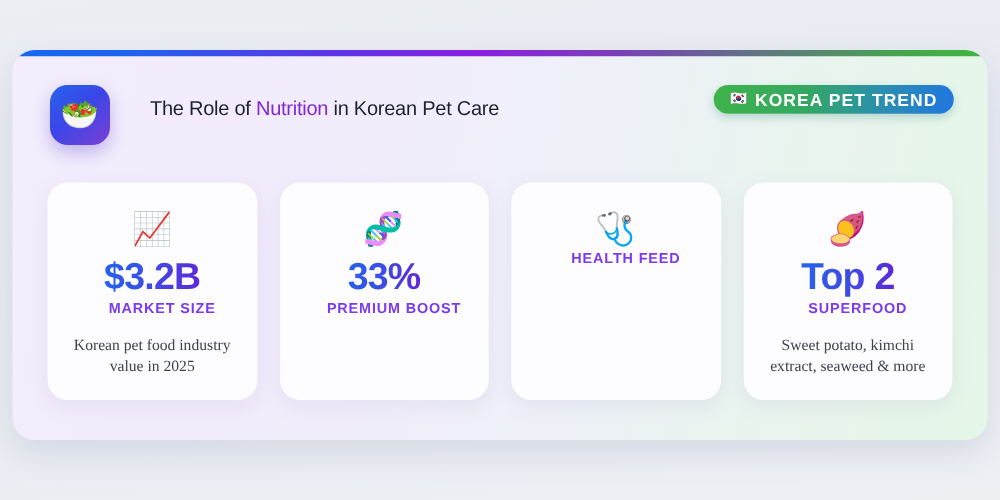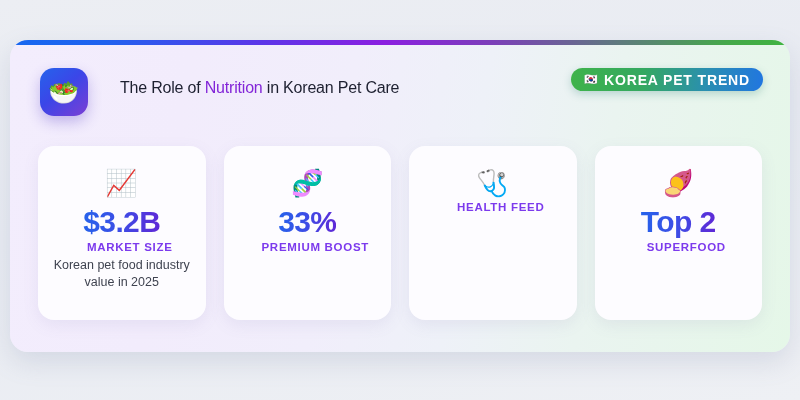--- a/index.html
+++ b/index.html
@@ -151,26 +151,27 @@
   }
   .card-label {
     margin-top: 3px;
     font-size: 11.5px;
     font-weight: bold;
     letter-spacing: 0.7px;
     color: #7c3aed;
     padding-left: 16px;
   }
   .card-desc {
-    margin-top: 4px;
+    margin-top: 15px;
     font-size: 12.5px;
     color: #3f4350;
     text-align: center;
     line-height: 1.32;
     padding: 0 12px;
+    font-family: Liberation Serif, serif;
   }
 </style>
 </head>
 <body>
 
 <div class="panel">
 
   <div class="panel-topbar"></div>
 
   <div class="header">
@@ -207,17 +208,18 @@
 
     <div class="card">
       <div class="card-icon">🩺</div>
       <div class="card-label">HEALTH FEED</div>
     </div>
 
     <div class="card">
       <div class="card-icon">🍠</div>
       <div class="card-value">Top 2</div>
       <div class="card-label">SUPERFOOD</div>
+      <div class="card-desc">Sweet potato, kimchi extract, seaweed &amp; more</div>
     </div>
 
   </div>
 
 </div>
 
 </body></html>

